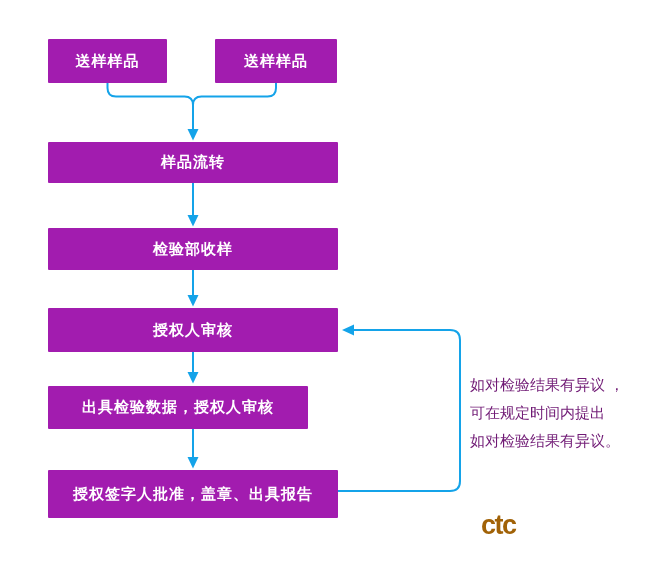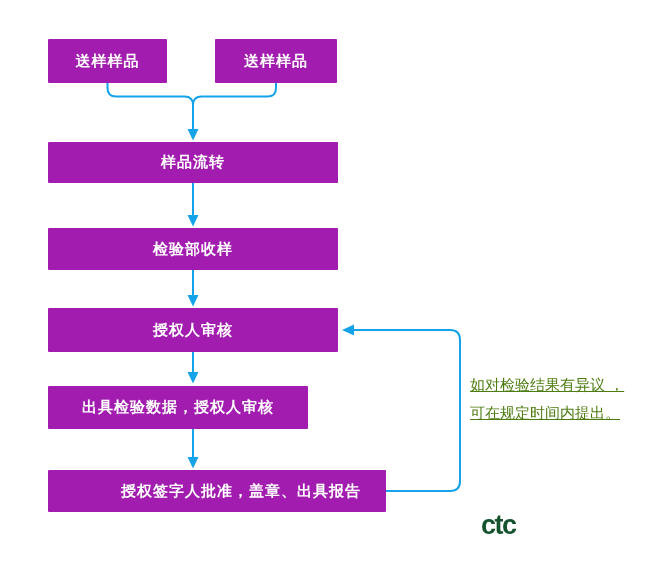--- a/index.html
+++ b/index.html
@@ -35,37 +35,36 @@
     justify-content: center;
     border-radius: 1px;
     white-space: nowrap;
   }
   .box-top-1 { left: 48px;  top: 39px;  width: 119px; height: 44px; }
   .box-top-2 { left: 215px; top: 39px;  width: 122px; height: 44px; }
   .box-p-0   { left: 48px;  top: 142px; width: 290px; height: 41px; }
   .box-p-1   { left: 48px;  top: 228px; width: 290px; height: 42px; }
   .box-p-2   { left: 48px;  top: 308px; width: 290px; height: 44px; }
   .box-p-3   { left: 48px;  top: 386px; width: 260px; height: 43px; }
-  .box-p-4   { left: 48px;  top: 470px; width: 290px; height: 42px; padding-left: 48px; }
+  .box-p-4   { left: 48px;  top: 470px; width: 290px; height: 48px; }
   .note {
     position: absolute;
     left: 470px;
     top: 371px;
     width: 195px;
-    color: #4d7c0f;
+    color: #701a75;
     font-size: 15px;
     line-height: 28px;
-    text-decoration: underline;
   }
   .note div { white-space: nowrap; }
   .logo {
     position: absolute;
     left: 481px;
     top: 512px;
-    color: #14532d;
+    color: #a16207;
     font-size: 27px;
     font-weight: 900;
     letter-spacing: -1.5px;
     line-height: 1;
   }
 </style>
 </head>
 <body>
 
 <div class="canvas">
@@ -94,18 +93,19 @@
   <div class="box box-top-2">送样样品</div>
 
   <div class="box box-p-1">检验部收样</div>
   <div class="box box-p-0">样品流转</div>
   <div class="box box-p-2">授权人审核</div>
   <div class="box box-p-3">出具检验数据，授权人审核</div>
   <div class="box box-p-4">授权签字人批准，盖章、出具报告</div>
 
   <div class="note">
     <div>如对检验结果有异议 ，</div>
-    <div>可在规定时间内提出。</div>
+    <div>可在规定时间内提出</div>
+    <div>如对检验结果有异议。</div>
   </div>
 
   <div class="logo">ctc</div>
 
 </div>
 
 </body></html>

